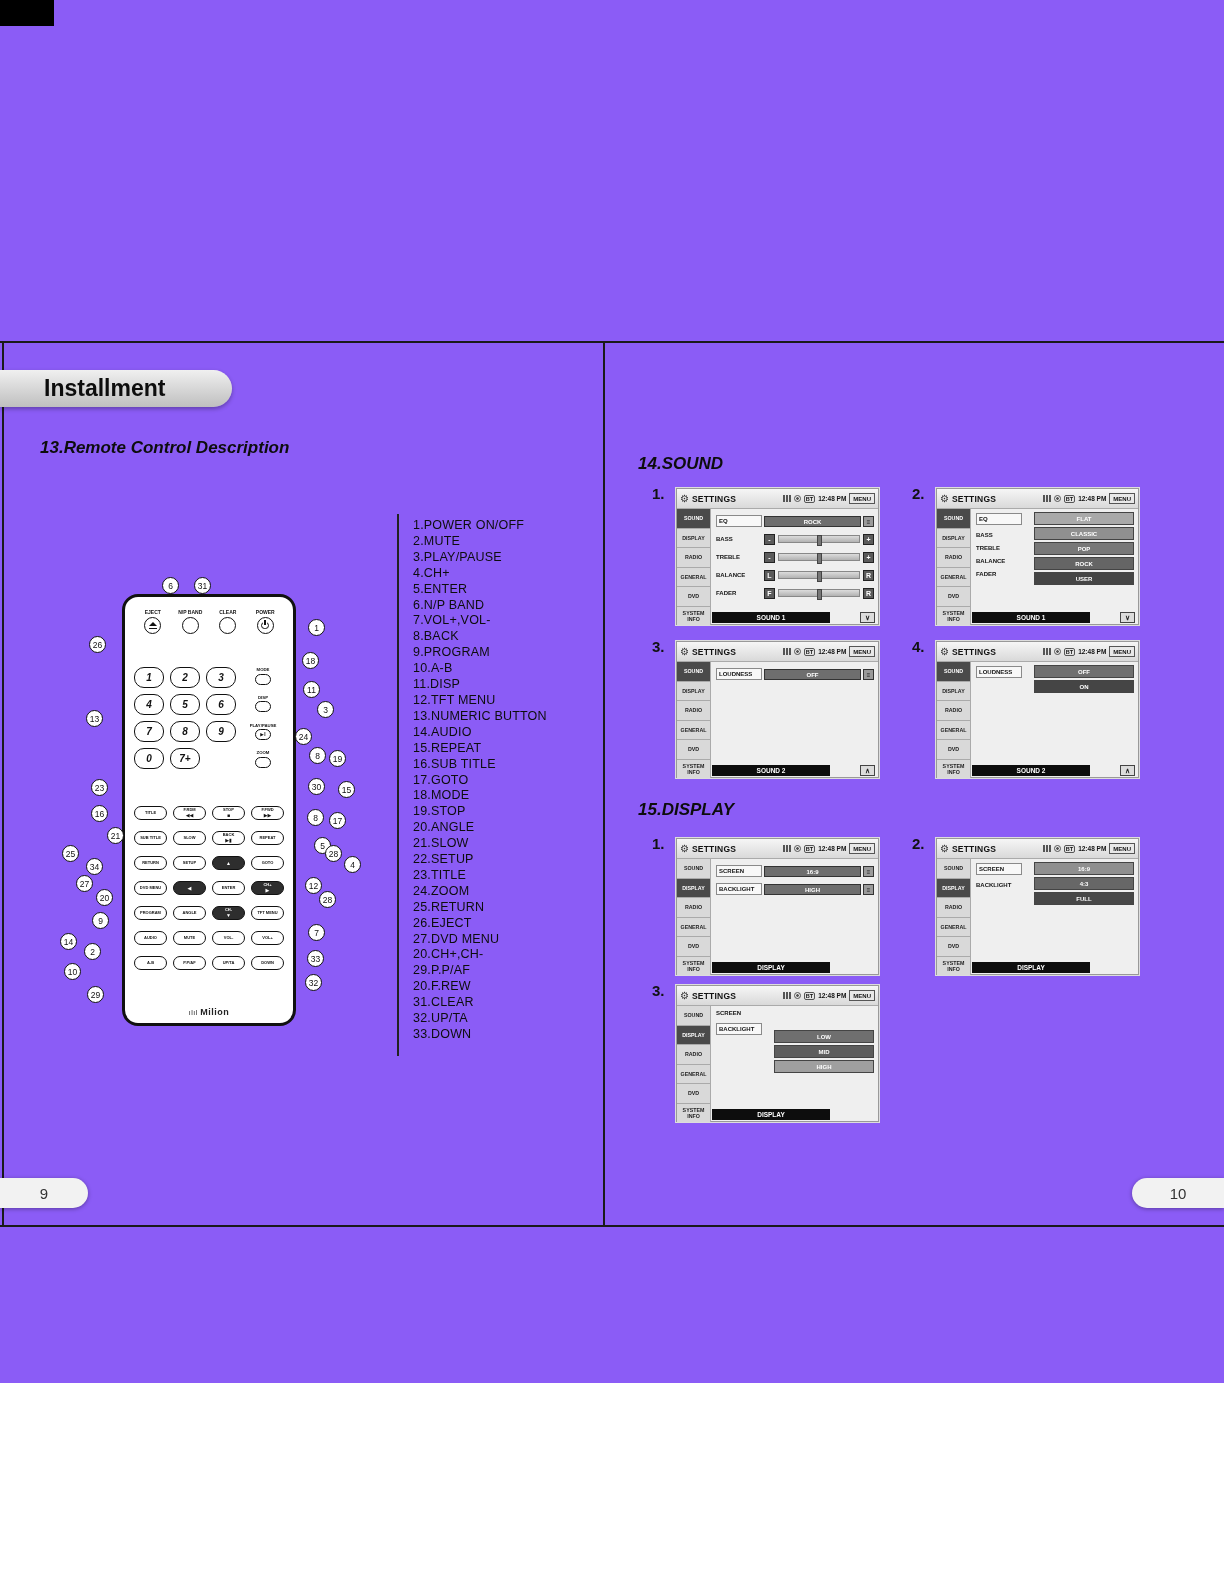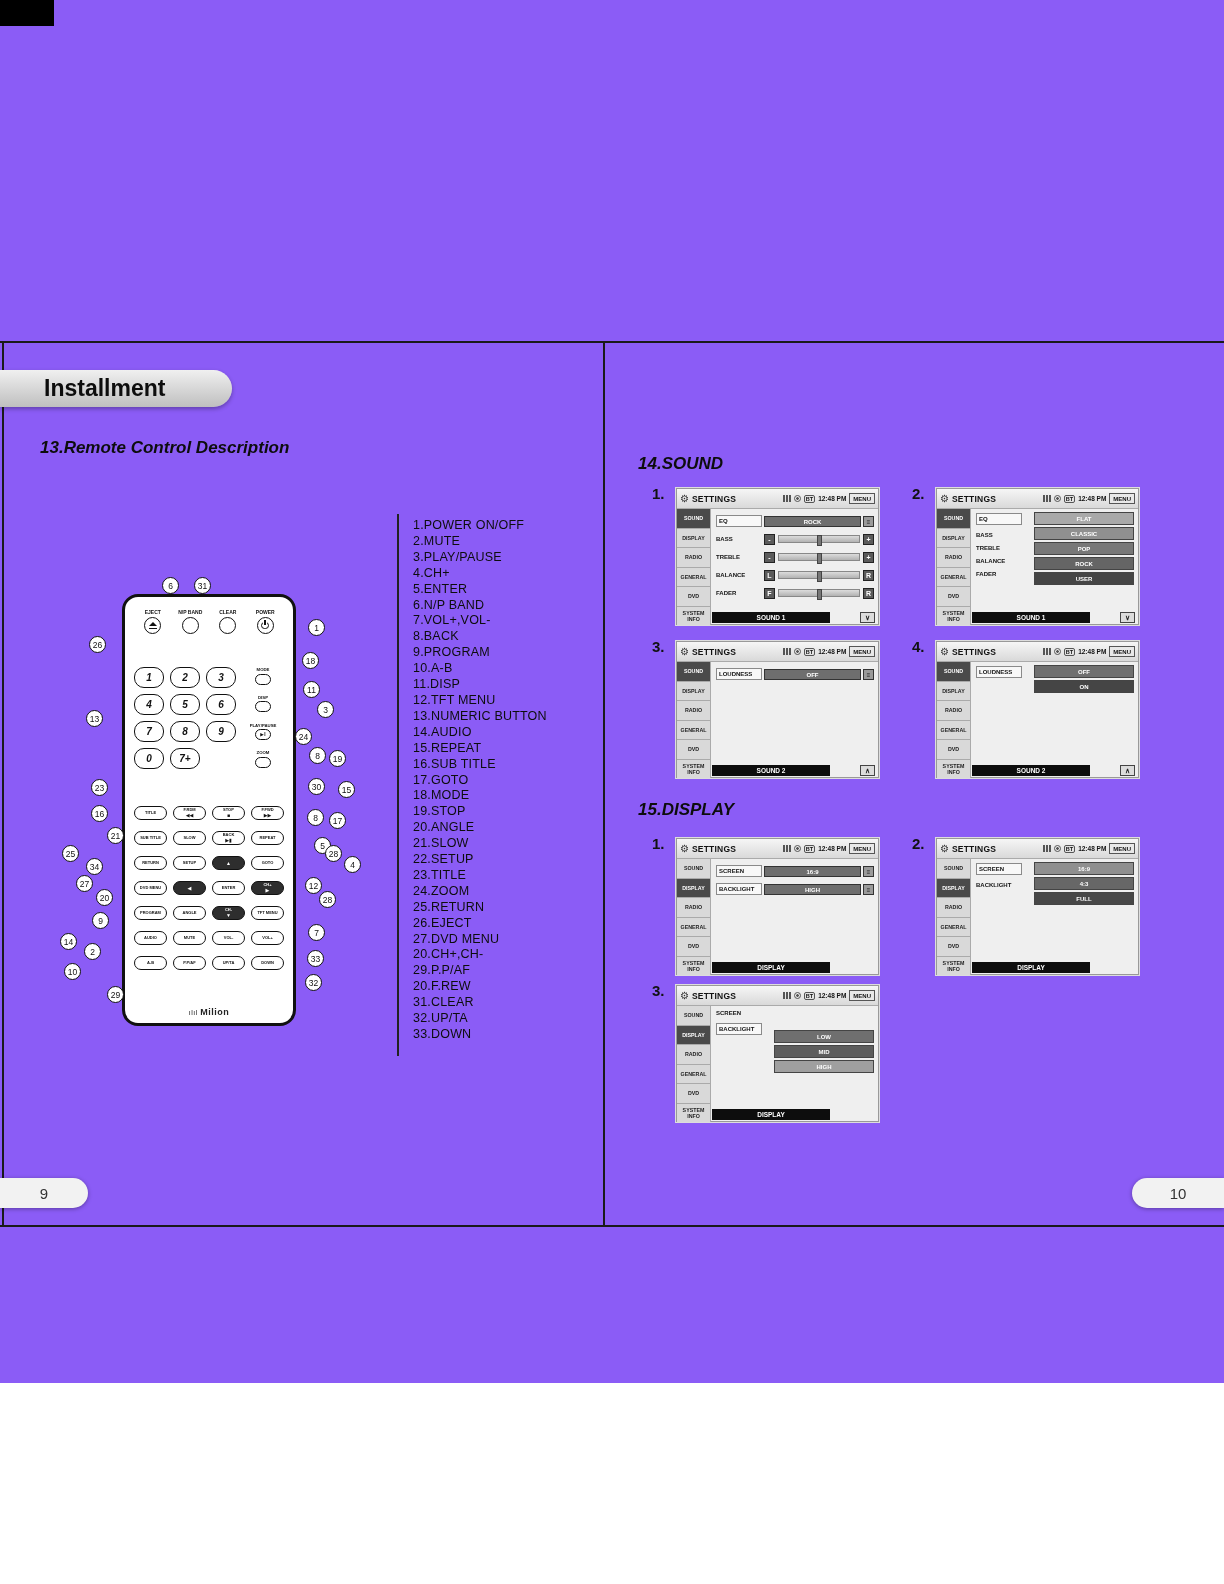--- a/index.html
+++ b/index.html
@@ -339,21 +339,21 @@
         <div class="callout" style="left: 91px; top: 463px;">16</div>
         <div class="callout" style="left: 84px; top: 485px; margin-left: 23px;">21</div>
         <div class="callout" style="left: 62px; top: 503px;">25</div>
         <div class="callout" style="left: 86px; top: 516px;">34</div>
         <div class="callout" style="left: 76px; top: 533px;">27</div>
         <div class="callout" style="left: 96px; top: 547px;">20</div>
         <div class="callout" style="left: 92px; top: 570px;">9</div>
         <div class="callout" style="left: 60px; top: 591px;">14</div>
         <div class="callout" style="left: 84px; top: 601px;">2</div>
         <div class="callout" style="left: 64px; top: 621px;">10</div>
-        <div class="callout" style="left: 87px; top: 644px; margin-left: 20px;">29</div>
+        <div class="callout" style="left: 87px; top: 644px;">29</div>
         <div class="callout" style="left: 308px; top: 277px;">1</div>
         <div class="callout" style="left: 302px; top: 310px;">18</div>
         <div class="callout" style="left: 303px; top: 339px;">11</div>
         <div class="callout" style="left: 317px; top: 359px;">3</div>
         <div class="callout" style="left: 295px; top: 386px;">24</div>
         <div class="callout" style="left: 309px; top: 405px;">8</div>
         <div class="callout" style="left: 329px; top: 408px;">19</div>
         <div class="callout" style="left: 308px; top: 436px;">30</div>
         <div class="callout" style="left: 338px; top: 439px;">15</div>
         <div class="callout" style="left: 307px; top: 467px;">8</div>

